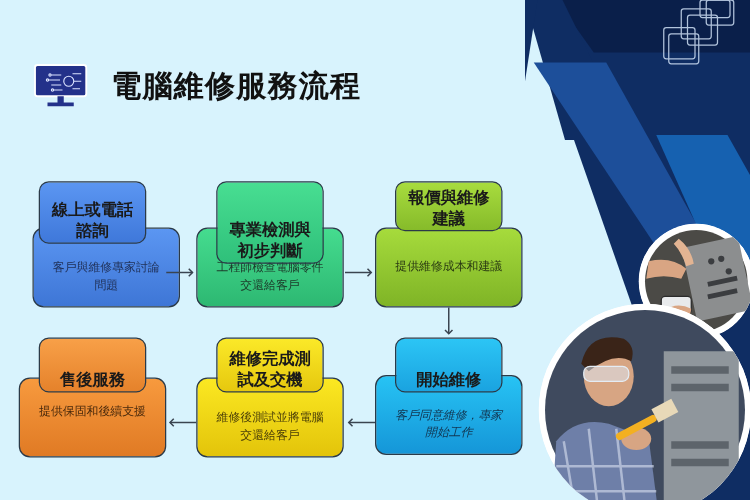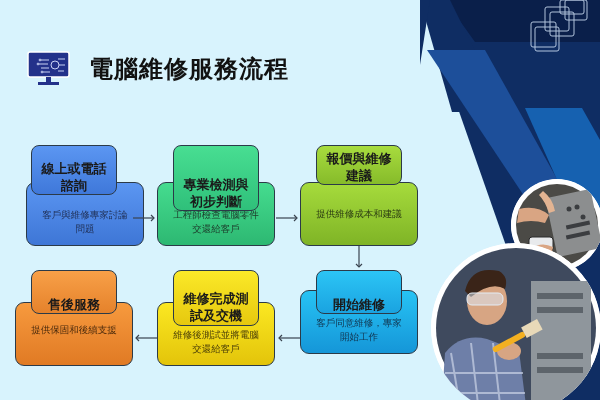--- a/index.html
+++ b/index.html
@@ -120,41 +120,41 @@
   </div>
   <div class="card-head" style="top:0;height:40px;background:linear-gradient(#a8dc3e,#86bb2a);">
     <div>
         <span style="display:block">報價與維修</span>
         <span style="display:block">建議</span>
       </div>
   </div>
 </div>
 
 <div class="card" style="left:300px;top:270px;">
-  <div class="card-body" style="top:20px;background:linear-gradient(#27c3f4,#1596d8);color:#123550;">
+  <div class="card-body" style="top:30px;background:linear-gradient(#27c3f4,#1596d8);color:#123550;font-style:italic;">
     <div>
         <span style="display:block">客戶同意維修，專家</span>
         <span style="display:block">開始工作</span>
       </div>
   </div>
   <div class="card-head" style="top:0;height:44px;background:linear-gradient(#2cc5f5,#1aa3e0);">
     <div>
         <span style="display:block">開始維修</span>
       </div>
   </div>
 </div>
 
 <div class="card" style="left:157px;top:270px;">
   <div class="card-body" style="top:32px;background:linear-gradient(#fbe822,#e3c40a);color:#4a3e08;">
     <div>
         <span style="display:block">維修後測試並將電腦</span>
         <span style="display:block">交還給客戶</span>
       </div>
   </div>
-  <div class="card-head" style="top:0;height:56px;background:linear-gradient(#fbe928,#e6c80e);font-family:Liberation Mono, monospace;">
+  <div class="card-head" style="top:0;height:44px;background:linear-gradient(#fbe928,#e6c80e);">
     <div>
         <span style="display:block">維修完成測</span>
         <span style="display:block">試及交機</span>
       </div>
   </div>
 </div>
 
 <div class="card" style="left:15px;top:270px;">
   <div class="card-body" style="top:32px;background:linear-gradient(#f79a3e,#e07a24);color:#4a2a0c;align-items:flex-start;padding-top:20px;">
     <div>

